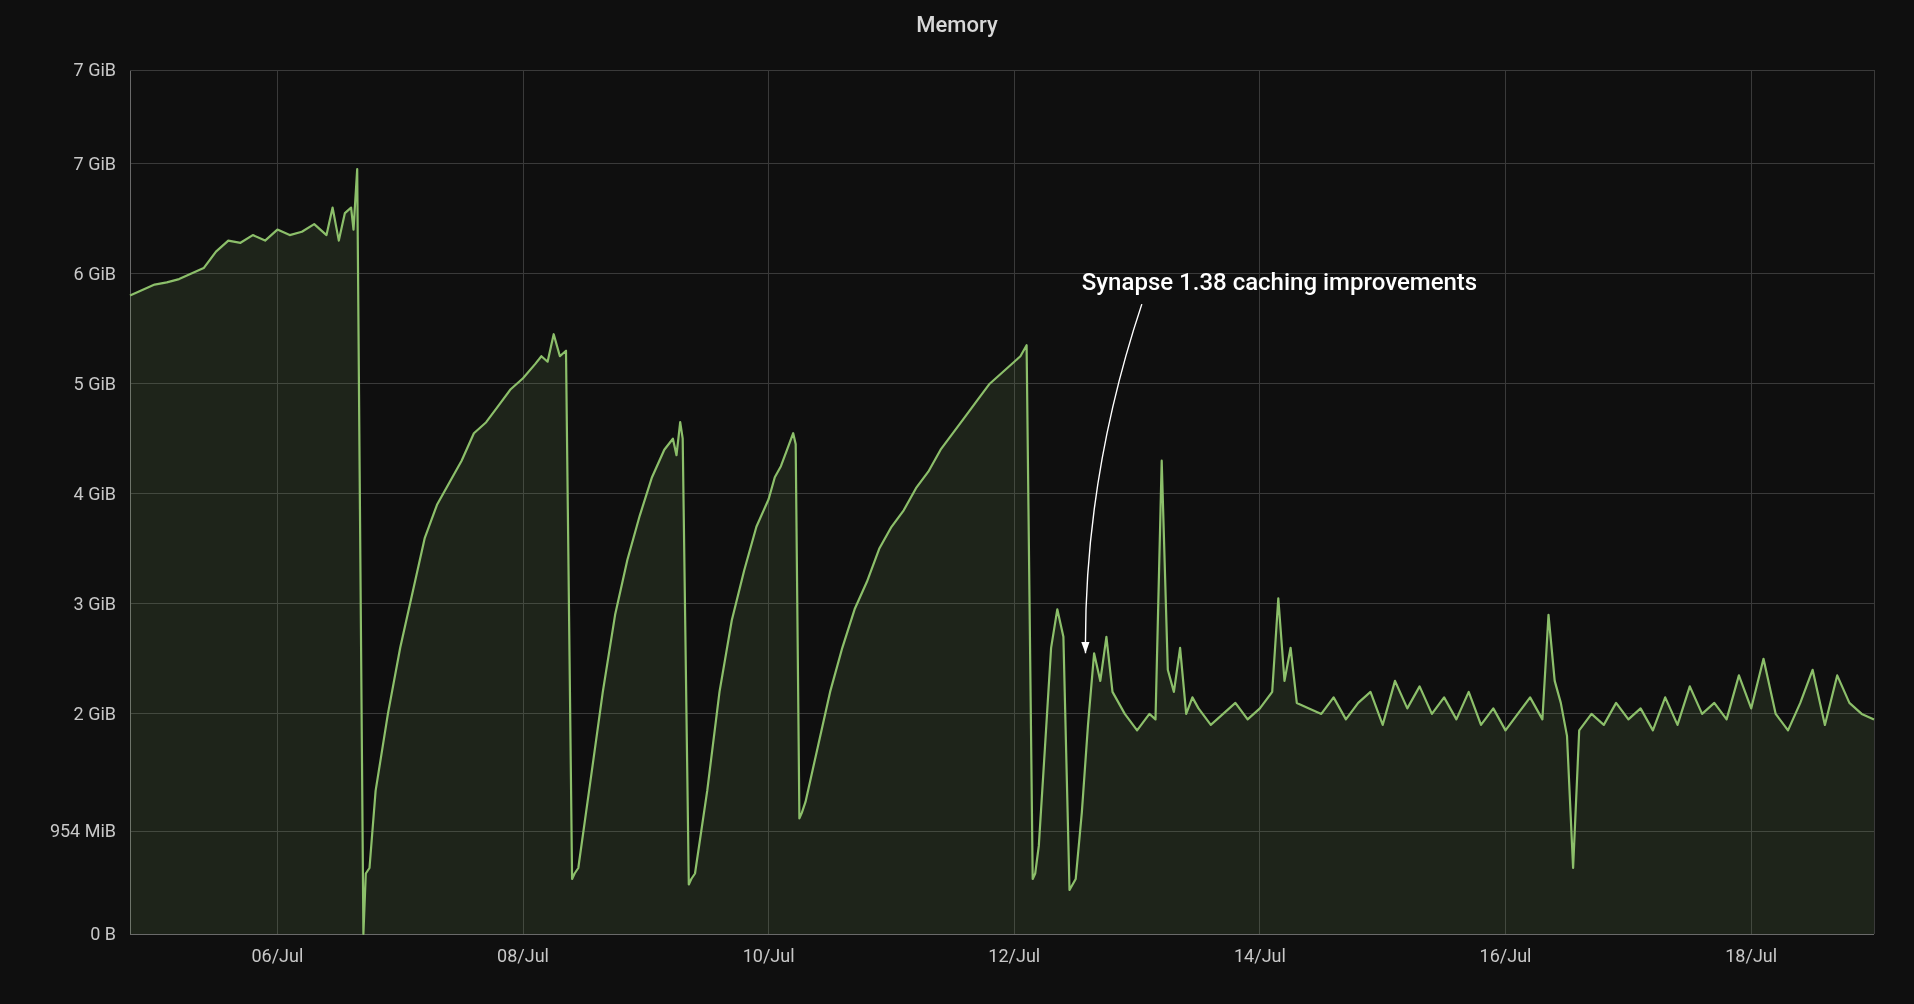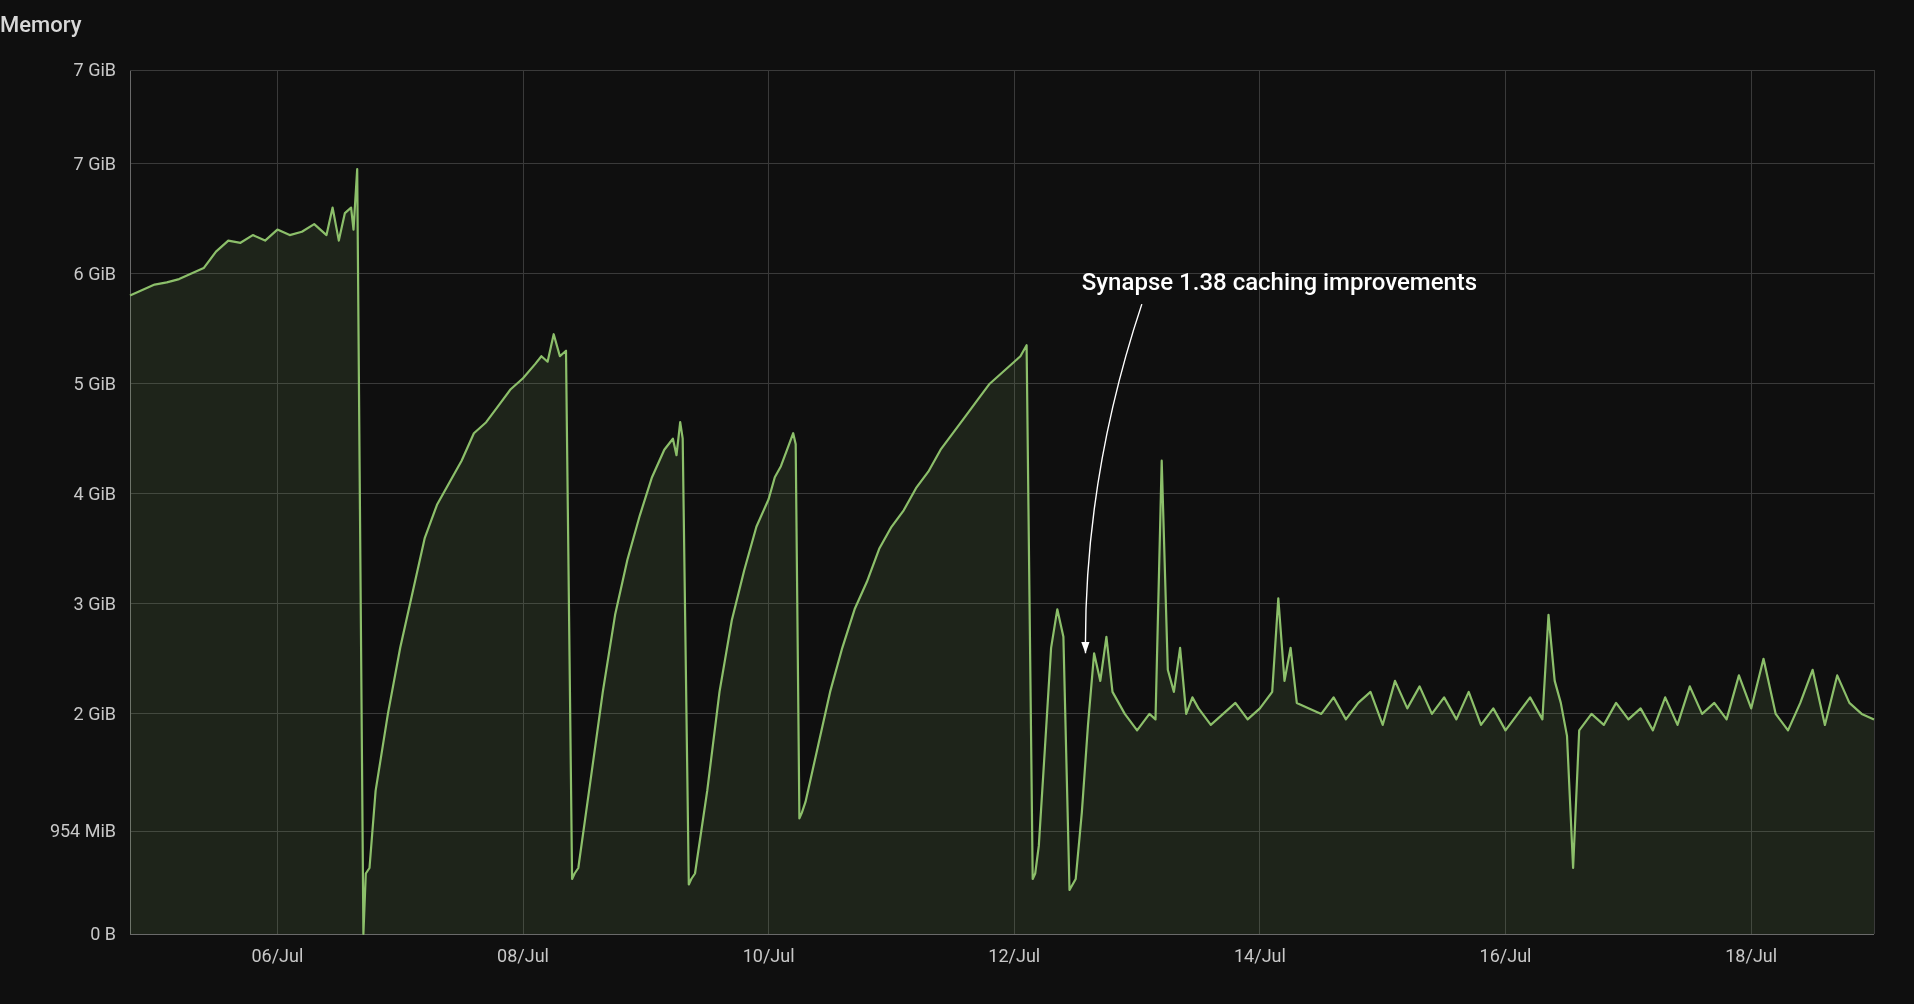--- a/index.html
+++ b/index.html
@@ -15,21 +15,21 @@
   .panel {
     position: relative;
     width: 1914px;
     height: 1004px;
   }
   .title {
     position: absolute;
     top: 12px;
     left: 0;
     right: 0;
-    text-align: left;
+    text-align: center;
     font-size: 22px;
     font-weight: 500;
     color: #d8d8d8;
   }
   .plot-wrap {
     position: absolute;
     top: 60px;
     left: 20px;
     right: 20px;
     bottom: 20px;

